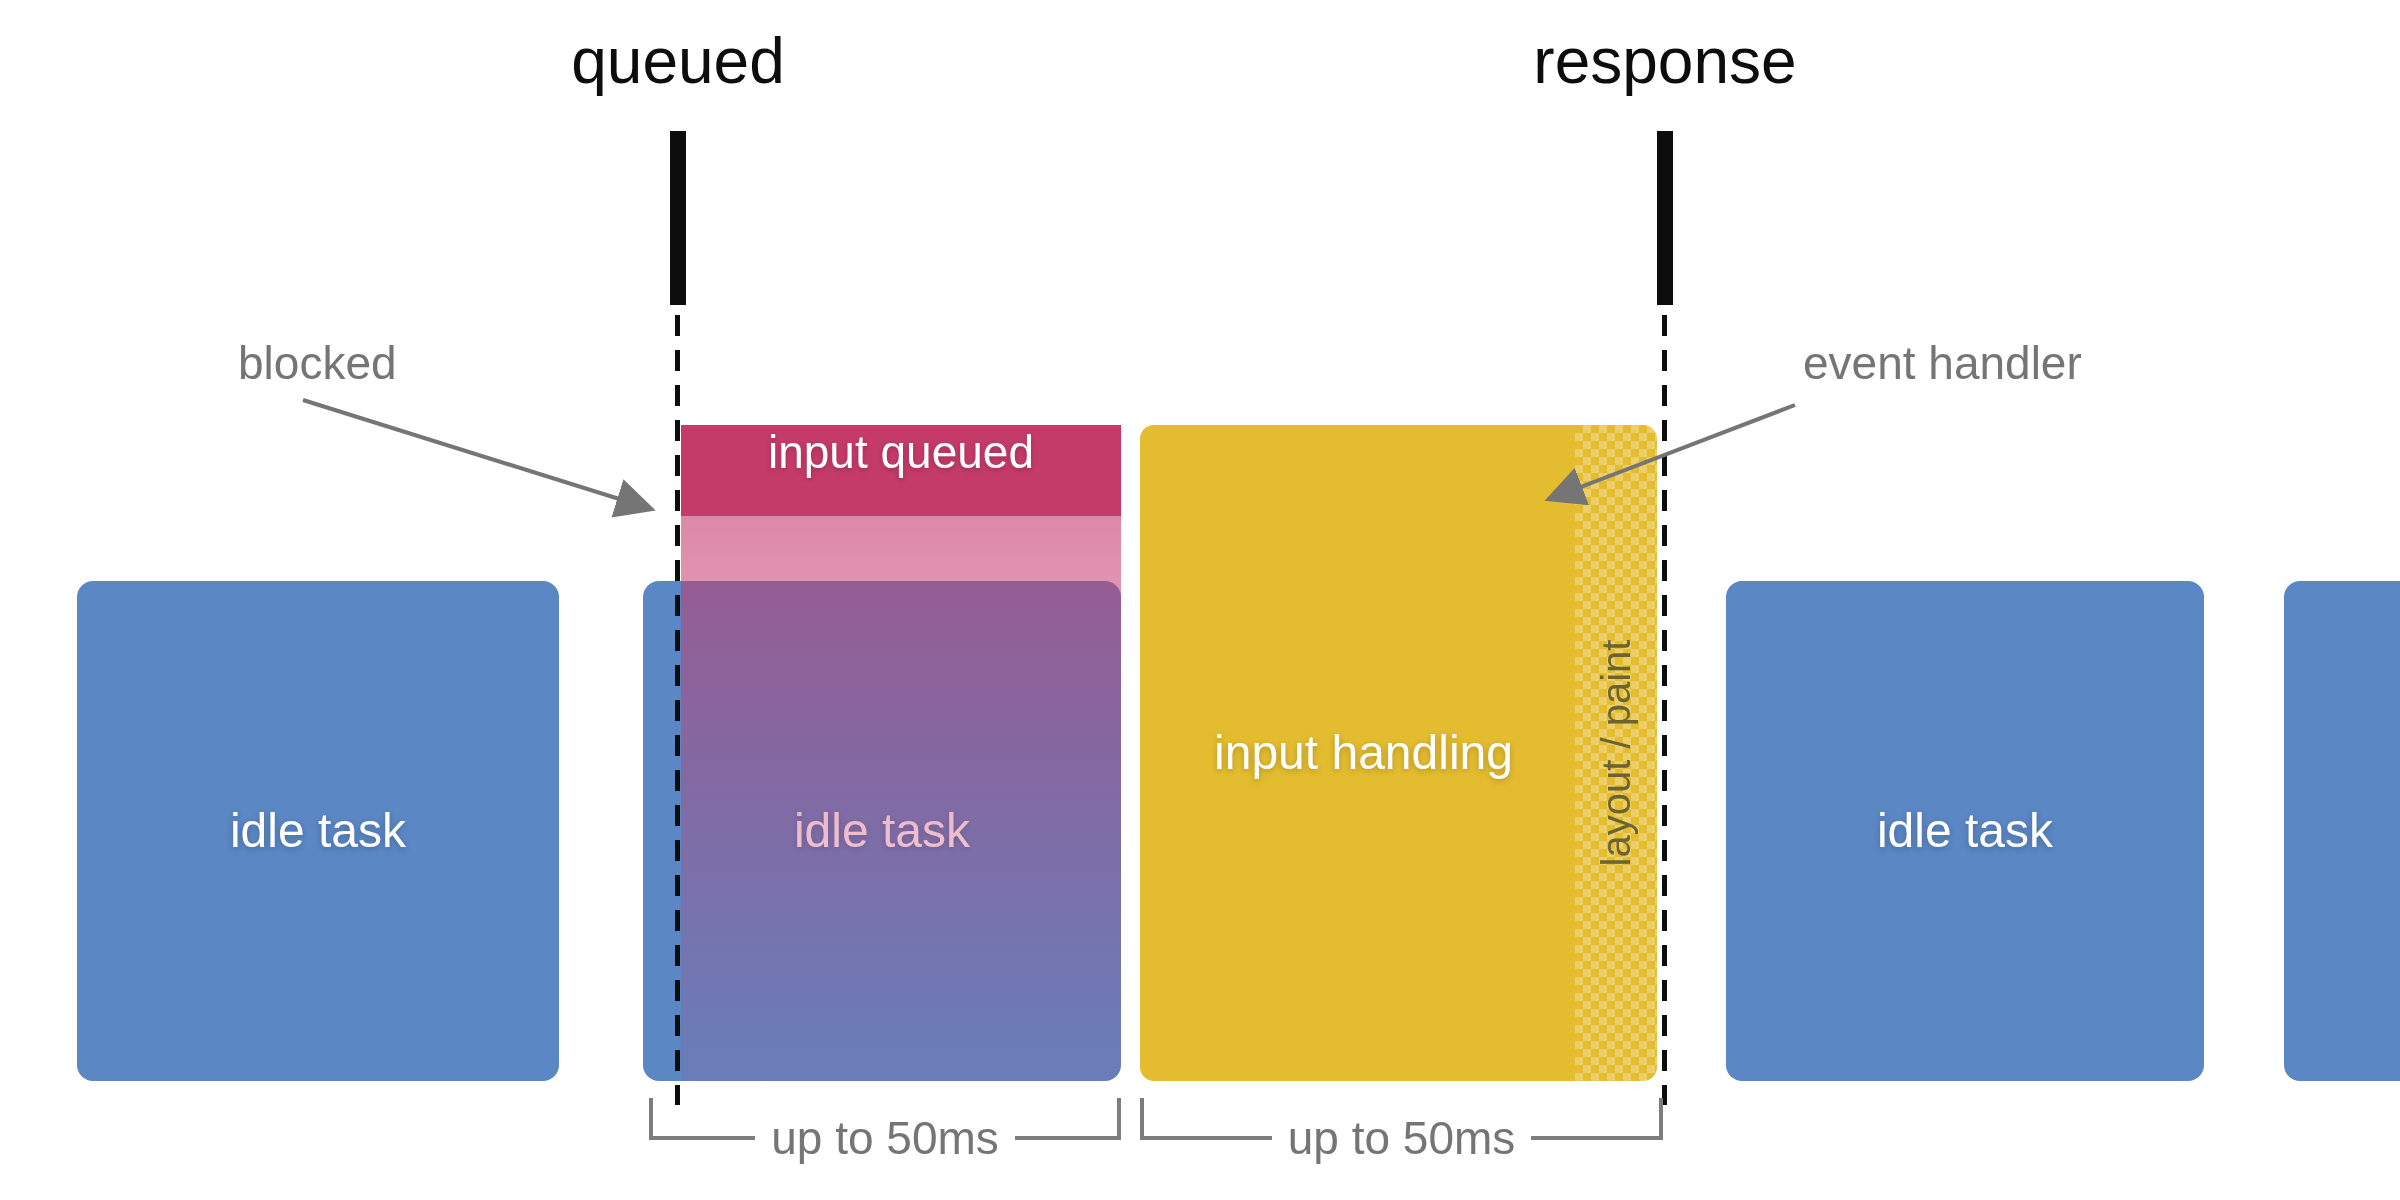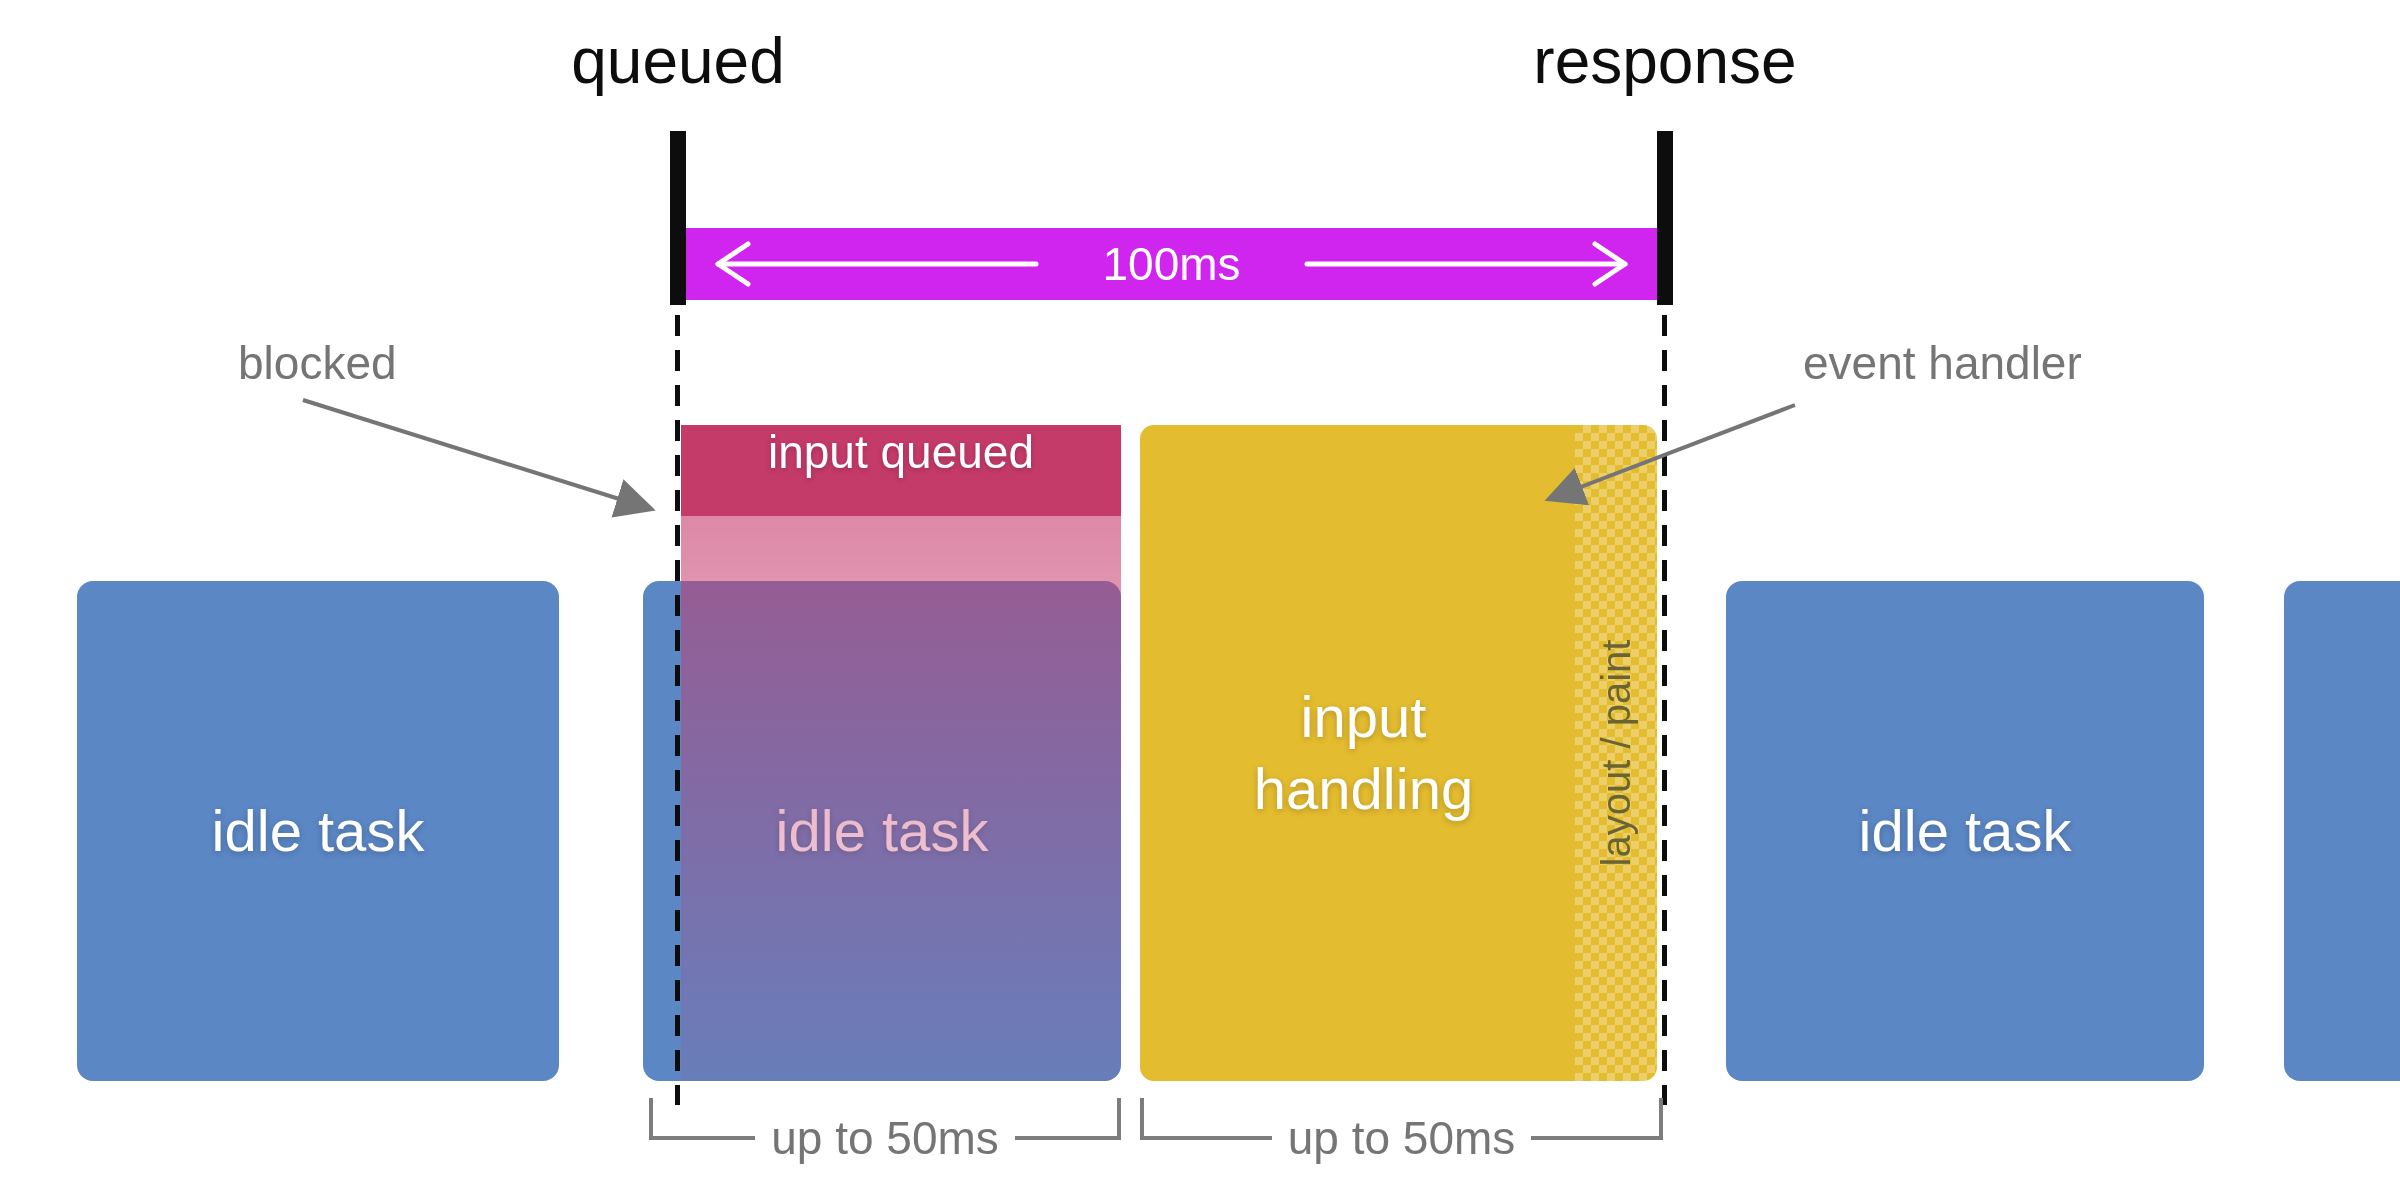--- a/index.html
+++ b/index.html
@@ -78,21 +78,21 @@
     align-items: center;
     justify-content: center;
     z-index: 1;
   }
   .idle-sq.sq1 { left: 77px;   width: 482px; }
   .idle-sq.sq2 { left: 643px;  width: 478px; }
   .idle-sq.sq3 { left: 1726px; width: 478px; }
   .idle-sq.sq4 { left: 2284px; width: 190px; }
   .block-label {
     color: #ffffff;
-    font-size: 58px;
+    font-size: 48px;
     text-align: center;
     line-height: 1.25;
     text-shadow: 0 2px 6px rgba(0,0,0,0.22);
   }
 
   
   .queued-band {
     position: absolute;
     left: 681px;
     top: 425px;
@@ -204,29 +204,20 @@
 <body>
 
 <div class="canvas">
 
   <div class="top-label input">queued</div>
   <div class="top-label response">response</div>
 
   <div class="event-tick input" style="background-color: rgb(13, 13, 13);"></div>
   <div class="event-tick response" style="background-color: rgb(13, 13, 13);"></div>
 
-  <div class="duration-bar" style="background-color: rgb(207, 37, 238);">
-    <svg width="971" height="72" viewBox="0 0 971 72" fill="none" stroke="#ffffff" stroke-width="5" stroke-linecap="round" stroke-linejoin="round">
-      <path d="M62 16 L32 36 L62 56"></path>
-      <path d="M32 36 H 350"></path>
-      <path d="M621 36 H 939"></path>
-      <path d="M909 16 L939 36 L909 56"></path>
-    </svg>
-    <span class="duration-label">100ms</span>
-  </div>
 
   <div class="dash-line input"></div>
   <div class="dash-line response"></div>
 
   <div class="idle-sq sq1" style="background-color: rgb(91, 135, 197);">
     <span class="block-label">idle task</span>
   </div>
   <div class="idle-sq sq2" style="background-color: rgb(91, 135, 197);">
     <span class="block-label">idle task</span>
   </div>

